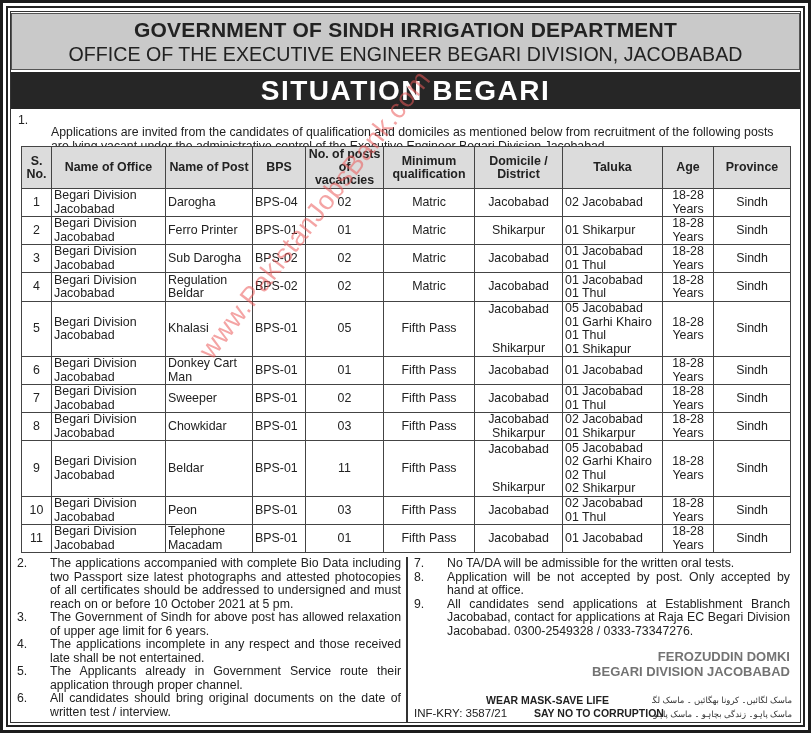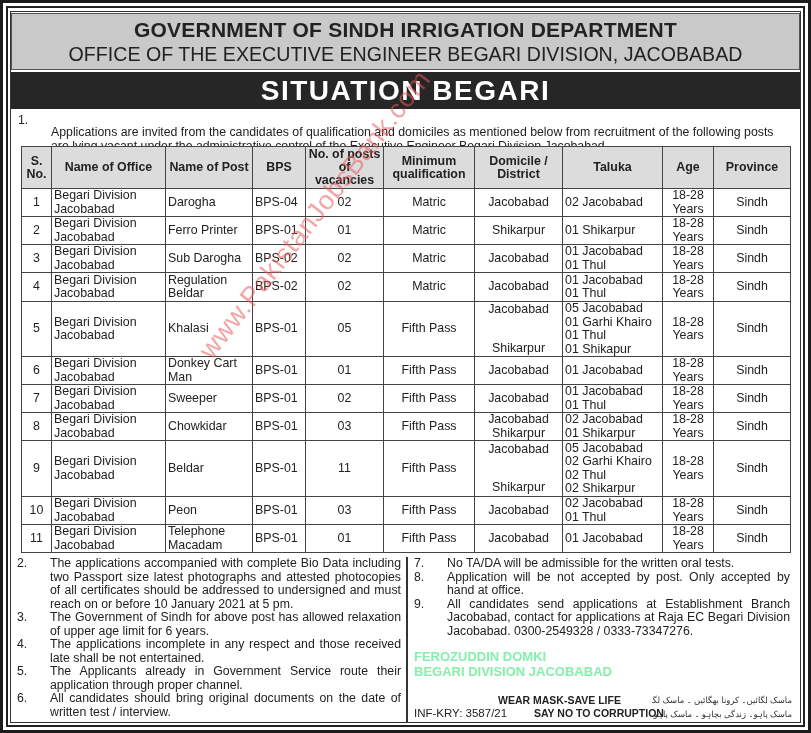--- a/index.html
+++ b/index.html
@@ -28,22 +28,22 @@
   .dom-split { display: flex; flex-direction: column; justify-content: space-between; height: 52px; text-align: center; }
   .multiline span { display: block; }
 
   .notes { position: absolute; top: 557px; font-size: 12.3px; line-height: 13.5px; color: #222; }
   .notes-left { left: 17px; width: 384px; }
   .notes-right { left: 414px; width: 376px; }
   .note { position: relative; padding-left: 33px; text-align: justify; }
   .note .n { position: absolute; left: 0; top: 0; }
   .divider { position: absolute; left: 406px; top: 557px; width: 2px; height: 165px; background: #333; }
 
-  .sign { position: absolute; left: 414px; top: 650px; width: 376px; text-align: left; font-weight: bold; font-size: 13px; line-height: 14.5px; color: #86efac; }
-  .slogan1 { position: absolute; left: 498px; top: 694px; font-weight: bold; font-size: 10.5px; color: #222; }
+  .sign { position: absolute; left: 414px; top: 650px; width: 376px; text-align: right; font-weight: bold; font-size: 13px; line-height: 14.5px; color: #737373; }
+  .slogan1 { position: absolute; left: 486px; top: 694px; font-weight: bold; font-size: 10.5px; color: #222; }
   .slogan2 { position: absolute; left: 512px; top: 707px; font-weight: bold; font-size: 10.5px; color: #222; }
   .infkry { position: absolute; left: 414px; top: 707px; font-size: 11.5px; color: #222; }
   .urdu1, .urdu2 { position: absolute; left: 652px; font-size: 8.5px; color: #333; direction: rtl; width: 140px; text-align: right; white-space: nowrap; overflow: hidden; }
   .urdu1 { top: 695px; } .urdu2 { top: 709px; }
 
   .watermark { position: absolute; left: 205px; top: 340px; transform: rotate(-52deg); transform-origin: left center; font-size: 27px; color: rgba(235, 90, 90, 0.55); white-space: nowrap; letter-spacing: 0.5px; pointer-events: none; }
 </style>
 </head>
 <body>
 
@@ -284,21 +284,21 @@
         </td>
         <td class="c">18-28 Years</td>
         <td class="c">Sindh</td>
       </tr>
     </tbody>
 </table>
 
 <div class="watermark">www.PakistanJobsBank.com</div>
 
 <div class="notes notes-left" id="notes-left">
-    <div class="note"><span class="n">2.</span><span>The applications accompanied with complete Bio Data including two Passport size latest photographs and attested photocopies of all certificates should be addressed to undersigned and must reach on or before 10 January 2021 at 5 pm.</span></div>
+    <div class="note"><span class="n">2.</span><span>The applications accompanied with complete Bio Data including two Passport size latest photographs and attested photocopies of all certificates should be addressed to undersigned and must reach on or before 10 October 2021 at 5 pm.</span></div>
     <div class="note"><span class="n">3.</span><span>The Government of Sindh for above post has allowed relaxation of upper age limit for 6 years.</span></div>
     <div class="note"><span class="n">4.</span><span>The applications incomplete in any respect and those received late shall be not entertained.</span></div>
     <div class="note"><span class="n">5.</span><span>The Applicants already in Government Service route their application through proper channel.</span></div>
     <div class="note"><span class="n">6.</span><span>All candidates should bring original documents on the date of written test / interview.</span></div>
   </div>
 <div class="divider"></div>
 <div class="notes notes-right" id="notes-right">
     <div class="note"><span class="n">7.</span><span>No TA/DA will be admissible for the written oral tests.</span></div>
     <div class="note"><span class="n">8.</span><span>Application will be not accepted by post. Only accepted by hand at office.</span></div>
     <div class="note"><span class="n">9.</span><span>All candidates send applications at Establishment Branch Jacobabad, contact for applications at Raja EC Begari Division Jacobabad. 0300-2549328 / 0333-73347276.</span></div>

